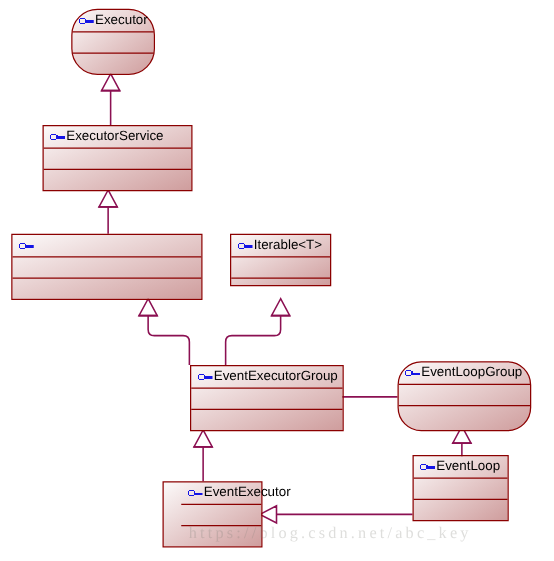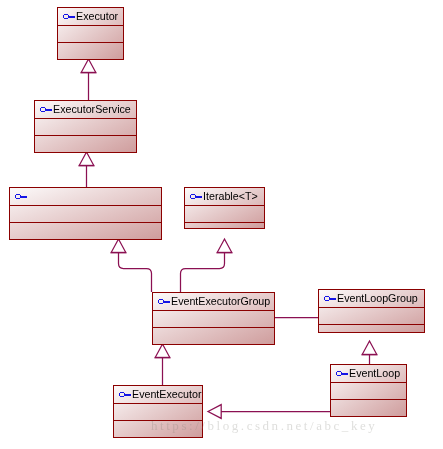--- a/index.html
+++ b/index.html
@@ -40,37 +40,37 @@
       <path d="M162.5 357.5 L162.5 385" fill="none" stroke="#8B1052" stroke-width="1.25" stroke-linecap="butt"></path>
       <path d="M369.5 341L362.2 354.5L376.8 354.5Z" fill="#ffffff" stroke="#8B1052" stroke-width="1.25" stroke-linejoin="miter"></path>
       <path d="M361.8 354.5L377.2 354.5" fill="none" stroke="#8B1052" stroke-width="1.4"></path>
       <path d="M369.5 354.5 L369.5 384" fill="none" stroke="#8B1052" stroke-width="1.25" stroke-linecap="butt"></path>
       <path d="M227.5 317.5L240.7 310.6L240.7 324.4Z" fill="#ffffff" stroke="#8B1052" stroke-width="1.25" stroke-linejoin="miter"></path>
       <path d="M240.5 317.5 L318 317.5" fill="none" stroke="#8B1052" stroke-width="1.25" stroke-linecap="butt"></path>
       <path d="M208 411.5L221.2 404.6L221.2 418.4Z" fill="#ffffff" stroke="#8B1052" stroke-width="1.25" stroke-linejoin="miter"></path>
       <path d="M221 411.5 L330 411.5" fill="none" stroke="#8B1052" stroke-width="1.25" stroke-linecap="butt"></path>
     </svg>
   <div id="boxes">
-      <div class="uml-class" style="left: 57px; top: 7px; width: 67px; height: 53px;">
+      <div class="uml-class" style="left: 57px; top: 7px; width: 67px; height: 53px; border-radius: 21px;">
         <div class="uml-row hdr">
           <svg class="iface-icon" width="12" height="12" viewBox="0 0 12 12">
             <g fill="#1414E6" shape-rendering="crispEdges">
               <rect x="0" y="4" width="1" height="3"></rect>
               <rect x="1" y="3" width="4" height="1"></rect>
               <rect x="1" y="7" width="4" height="1"></rect>
               <rect x="5" y="4" width="1" height="3"></rect>
               <rect x="5" y="5" width="7" height="2"></rect>
             </g>
           </svg>
           <span class="cls-name">Executor</span>
         </div>
         <div class="uml-row mid"></div>
         <div class="uml-row"></div>
       </div>
-      <div class="uml-class" style="left: 34px; top: 100px; width: 103px; height: 53px;">
+      <div class="uml-class" style="left: 34px; top: 100px; width: 120px; height: 53px;">
         <div class="uml-row hdr">
           <svg class="iface-icon" width="12" height="12" viewBox="0 0 12 12">
             <g fill="#1414E6" shape-rendering="crispEdges">
               <rect x="0" y="4" width="1" height="3"></rect>
               <rect x="1" y="3" width="4" height="1"></rect>
               <rect x="1" y="7" width="4" height="1"></rect>
               <rect x="5" y="4" width="1" height="3"></rect>
               <rect x="5" y="5" width="7" height="2"></rect>
             </g>
           </svg>
@@ -119,37 +119,37 @@
               <rect x="1" y="7" width="4" height="1"></rect>
               <rect x="5" y="4" width="1" height="3"></rect>
               <rect x="5" y="5" width="7" height="2"></rect>
             </g>
           </svg>
           <span class="cls-name">EventExecutorGroup</span>
         </div>
         <div class="uml-row mid"></div>
         <div class="uml-row"></div>
       </div>
-      <div class="uml-class" style="left: 318px; top: 289px; width: 107px; height: 44px;">
+      <div class="uml-class" style="left: 318px; top: 289px; width: 107px; height: 56px; border-radius: 19px;">
         <div class="uml-row hdr">
           <svg class="iface-icon" width="12" height="12" viewBox="0 0 12 12">
             <g fill="#1414E6" shape-rendering="crispEdges">
               <rect x="0" y="4" width="1" height="3"></rect>
               <rect x="1" y="3" width="4" height="1"></rect>
               <rect x="1" y="7" width="4" height="1"></rect>
               <rect x="5" y="4" width="1" height="3"></rect>
               <rect x="5" y="5" width="7" height="2"></rect>
             </g>
           </svg>
           <span class="cls-name">EventLoopGroup</span>
         </div>
         <div class="uml-row mid"></div>
         <div class="uml-row"></div>
       </div>
-      <div class="uml-class" style="left: 113px; top: 385px; width: 90px; height: 53px;">
+      <div class="uml-class" style="left: 130px; top: 385px; width: 80px; height: 53px; padding-left: 14px;">
         <div class="uml-row hdr">
           <svg class="iface-icon" width="12" height="12" viewBox="0 0 12 12">
             <g fill="#1414E6" shape-rendering="crispEdges">
               <rect x="0" y="4" width="1" height="3"></rect>
               <rect x="1" y="3" width="4" height="1"></rect>
               <rect x="1" y="7" width="4" height="1"></rect>
               <rect x="5" y="4" width="1" height="3"></rect>
               <rect x="5" y="5" width="7" height="2"></rect>
             </g>
           </svg>

